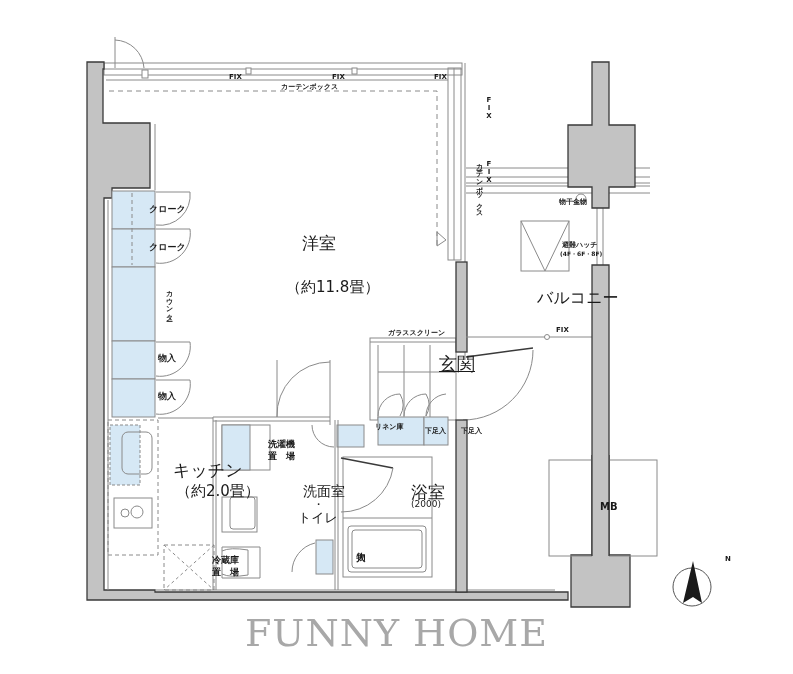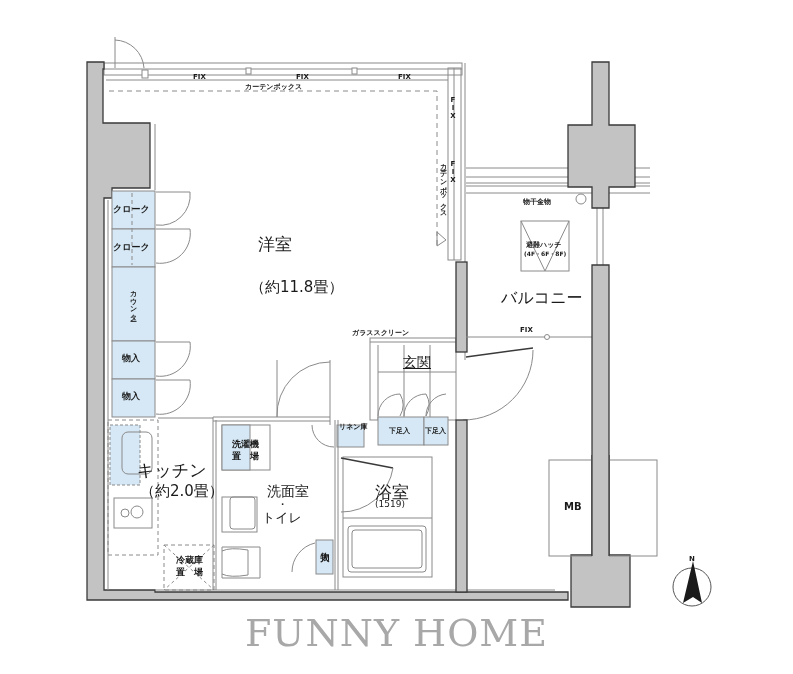--- a/index.html
+++ b/index.html
@@ -1,19 +1,19 @@
 <!DOCTYPE html>
 <html><head>
 <meta charset="utf-8">
 <style>
   html, body { margin:0; padding:0; background:#ffffff; }
   body { width:793px; height:674px; position:relative; overflow:hidden;
          font-family:"DejaVu Sans", sans-serif; color:#222; }
   #plan { position:absolute; left:0; top:0; }
-  .lbl { position:absolute; white-space:nowrap; color:#1a1a1a; line-height:1; }
+  .lbl { position:absolute; white-space:nowrap; color:#1a1a1a; line-height:1;margin-left:36px; }
   .lbl-room { font-size:17px; }
   .lbl-sub  { font-size:15px;text-align:center; }
   .lbl-small{ font-size:9px; font-weight:bold; }
   .lbl-tiny { font-size:7px; font-weight:bold; }
   .vert { writing-mode:vertical-rl; text-orientation:upright; }
   .brand { position:absolute; left:0; width:793px; top:611px; text-align:center;
            font-family:"DejaVu Serif", serif; font-size:38px; color:#a8a8a8;
            letter-spacing:1px; }
 </style>
 </head>
@@ -169,31 +169,31 @@
 </svg>
 
 <div class="lbl lbl-tiny" style="left:193px;top:74px;">FIX</div>
 <div class="lbl lbl-tiny" style="left:296px;top:74px;">FIX</div>
 <div class="lbl lbl-tiny" style="left:398px;top:74px;">FIX</div>
 <div class="lbl lbl-tiny" style="left:245px;top:84px;">カーテンボックス</div>
 <div class="lbl lbl-tiny vert" style="left:449px;top:96px;">FIX</div>
 <div class="lbl lbl-tiny vert" style="left:449px;top:160px;">FIX</div>
 <div class="lbl lbl-tiny vert" style="left:439px;top:158px;">カーテンボックス</div>
 
-<div class="lbl lbl-room" style="left:258px;top:236px;">洋室</div>
+<div class="lbl lbl-room" style="left:266px;top:236px;font-family:Liberation Mono, monospace;">洋室</div>
 <div class="lbl lbl-sub" style="left:250px;top:280px;">（約11.8畳）</div>
 
 <div class="lbl lbl-small" style="left:113px;top:205px;">クローク</div>
 <div class="lbl lbl-small" style="left:113px;top:243px;">クローク</div>
 <div class="lbl lbl-tiny vert" style="left:129px;top:285px;">カウンター</div>
 <div class="lbl lbl-small" style="left:122px;top:354px;">物入</div>
 <div class="lbl lbl-small" style="left:122px;top:392px;">物入</div>
 
 <div class="lbl lbl-tiny" style="left:352px;top:330px;">ガラススクリーン</div>
-<div class="lbl lbl-room" style="left:403px;top:355px;font-size:14px;text-decoration:underline;">玄関</div>
+<div class="lbl lbl-room" style="left:403px;top:355px;font-size:18px;text-decoration:underline;">玄関</div>
 <div class="lbl lbl-tiny" style="left:389px;top:428px;">下足入</div>
 <div class="lbl lbl-tiny" style="left:425px;top:428px;">下足入</div>
 
 <div class="lbl lbl-tiny" style="left:523px;top:199px;">物干金物</div>
 <div class="lbl lbl-tiny" style="left:526px;top:242px;">避難ハッチ</div>
 <div class="lbl lbl-tiny" style="left:524px;top:251px;font-size:6px;">(4F・6F・8F)</div>
 <div class="lbl lbl-room" style="left:501px;top:290px;font-size:16px;">バルコニー</div>
 <div class="lbl lbl-tiny" style="left:520px;top:327px;">FIX</div>
 
 <div class="lbl lbl-tiny" style="left:339px;top:424px;">リネン庫</div>
@@ -204,18 +204,18 @@
 <div class="lbl lbl-sub" style="left:140px;top:484px;">（約2.0畳）</div>
 <div class="lbl lbl-small" style="left:176px;top:556px;">冷蔵庫</div>
 <div class="lbl lbl-small" style="left:176px;top:568px;">置　場</div>
 
 <div class="lbl" style="left:267px;top:484px;font-size:14px;">洗面室</div>
 <div class="lbl" style="left:277px;top:499px;font-size:11px;">・</div>
 <div class="lbl" style="left:262px;top:511px;font-size:13px;">トイレ</div>
 <div class="lbl lbl-tiny vert" style="left:320px;top:545px;font-size:9px;">物入</div>
 
 <div class="lbl" style="left:375px;top:484px;font-size:17px;">浴室</div>
-<div class="lbl" style="left:375px;top:500px;font-size:9px;">(1519)</div>
+<div class="lbl" style="left:375px;top:500px;font-size:9px;">(2000)</div>
 
 <div class="lbl lbl-small" style="left:564px;top:502px;font-size:10px;">MB</div>
 <div class="lbl lbl-tiny" style="left:689px;top:556px;">N</div>
 
 <div class="brand">FUNNY HOME</div>
 
 </body></html>

